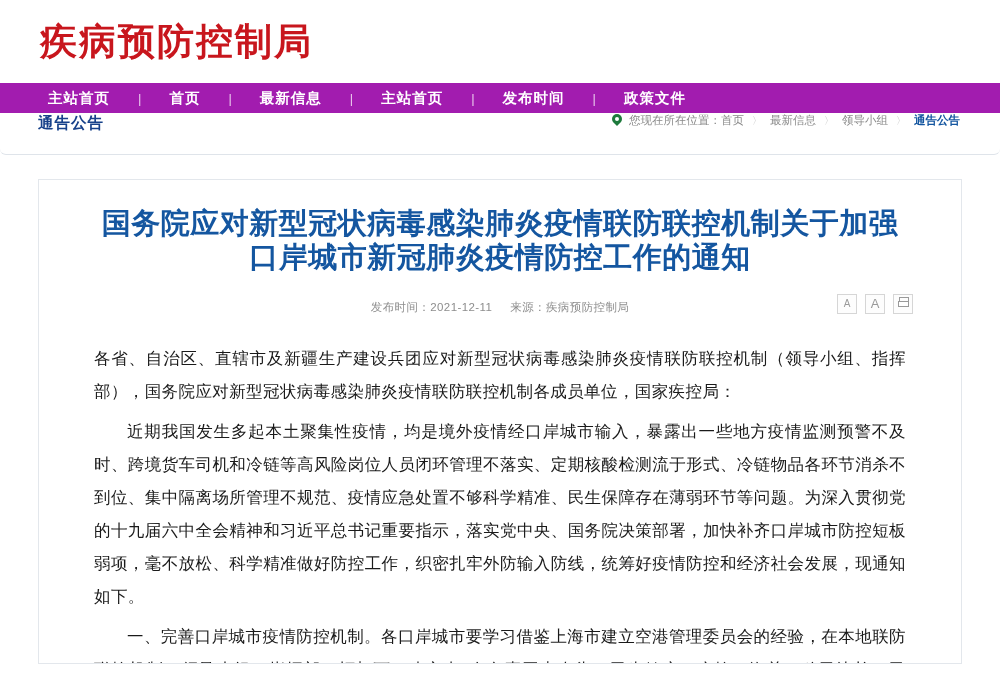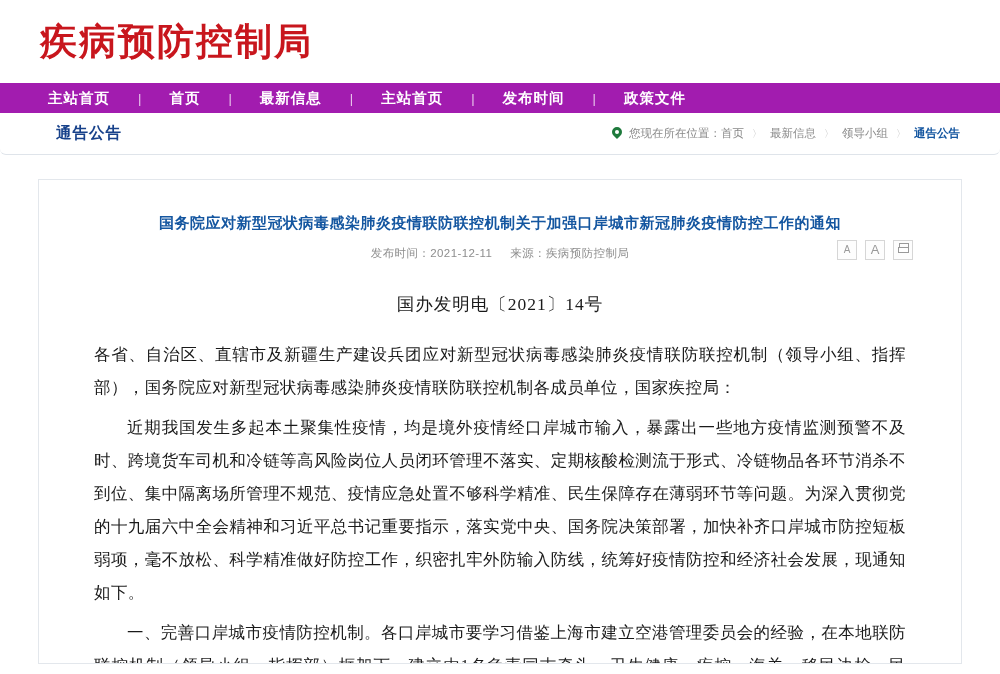--- a/index.html
+++ b/index.html
@@ -61,22 +61,22 @@
     padding: 0 28px;
     user-select: none;
   }
 
   
   .crumb-strip {
     height: 42px;
     background: #ffffff;
     border-bottom: 1px solid #dfe4ea;
     display: flex;
-    align-items: center;
-    padding: 0 40px 0 56px;
+    align-items: flex-start;
+    padding: 0 40px 0 38px;
     box-sizing: border-box;
     border-radius: 6px;
   }
   .crumb-title {
     font-size: 15.5px;
     font-weight: bold;
     color: #17418a;
     letter-spacing: 1px;
   }
   .crumb-right {
@@ -134,33 +134,34 @@
   .article-card {
     border: 1px solid #e3e7ec;
     background: #ffffff;
     padding: 26px 48px 10px 48px;
     box-sizing: border-box;
     height: 485px;
     overflow: hidden;
   }
   .article-title {
     font-family: "Liberation Serif", serif;
-    font-size: 15px;
+    font-size: 29px;
     font-weight: bold;
     line-height: 34px;
     color: #1456a0;
     text-align: center;
     letter-spacing: .5px;
     margin: 0 10px;
   }
   .meta-row {
     display: flex;
     align-items: center;
     justify-content: center;
     position: relative;
+    margin-top: 20px;
     height: 26px;
   }
   .meta-text {
     font-size: 11.5px;
     color: #8d8d8d;
     letter-spacing: .4px;
   }
   .meta-text .sep { display: inline-block; width: 18px; }
   .meta-tools {
     position: absolute;
@@ -280,21 +281,20 @@
         </div>
         <div class="meta-tools">
           <div class="tool-btn">A</div>
           <div class="tool-btn big">A</div>
           <div class="tool-btn">
               <span class="printer"></span>
             </div>
         </div>
       </div>
 
-      <div class="doc-number">国办发明电〔2021〕14号</div>
 
       <div class="doc-body">
         <p>各省、自治区、直辖市及新疆生产建设兵团应对新型冠状病毒感染肺炎疫情联防联控机制（领导小组、指挥部），国务院应对新型冠状病毒感染肺炎疫情联防联控机制各成员单位，国家疾控局：</p>
         <p class="indent">近期我国发生多起本土聚集性疫情，均是境外疫情经口岸城市输入，暴露出一些地方疫情监测预警不及时、跨境货车司机和冷链等高风险岗位人员闭环管理不落实、定期核酸检测流于形式、冷链物品各环节消杀不到位、集中隔离场所管理不规范、疫情应急处置不够科学精准、民生保障存在薄弱环节等问题。为深入贯彻党的十九届六中全会精神和习近平总书记重要指示，落实党中央、国务院决策部署，加快补齐口岸城市防控短板弱项，毫不放松、科学精准做好防控工作，织密扎牢外防输入防线，统筹好疫情防控和经济社会发展，现通知如下。</p>
         <p class="indent">一、完善口岸城市疫情防控机制。各口岸城市要学习借鉴上海市建立空港管理委员会的经验，在本地联防联控机制（领导小组、指挥部）框架下，建立由1名负责同志牵头，卫生健康、疾控、海关、移民边检、民航、交通运输等部门和单位参与的口岸防控专班，落实属地责任，明确各环节职责</p>
       </div>
 
     </div>
   </div>
 

